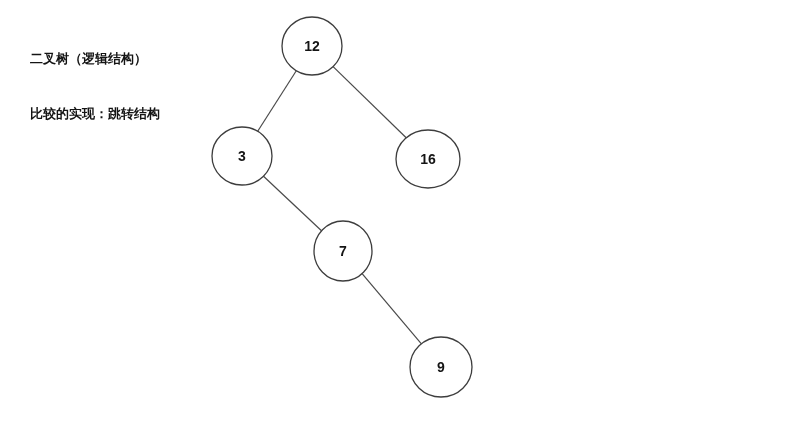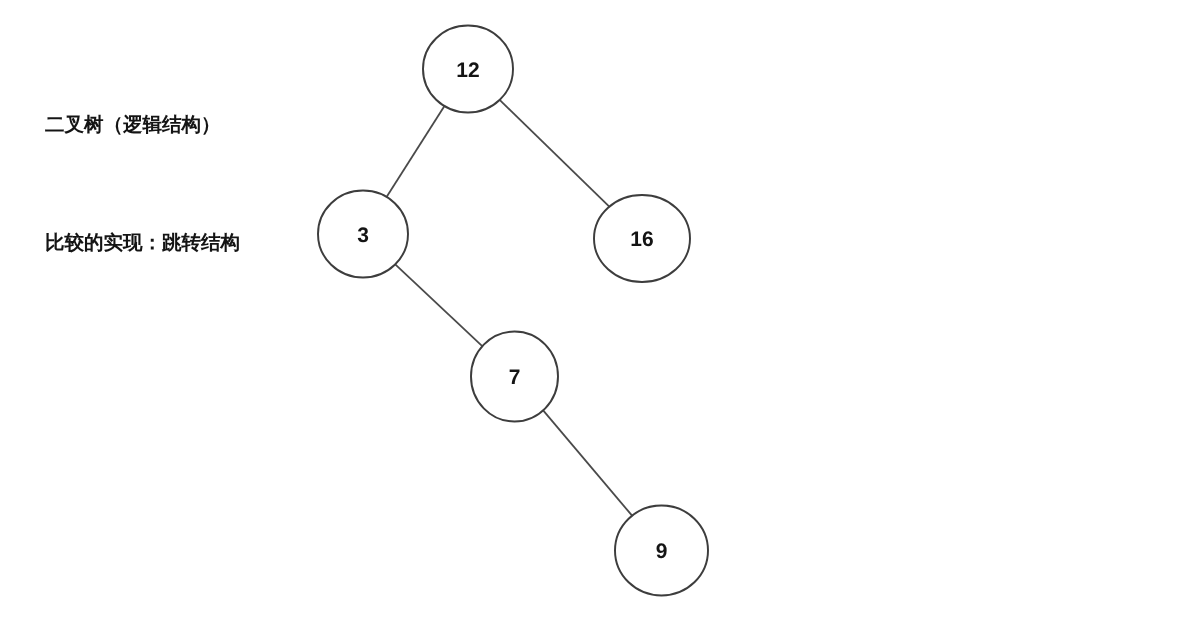--- a/index.html
+++ b/index.html
@@ -14,21 +14,21 @@
   }
   .notes {
     position: absolute;
     color: #141414;
     font-weight: bold;
     font-size: 13px;
     white-space: pre;
     z-index: 2;
   }
   .left-notes { left: 30px; top: 16px; }
-  .left-notes .note-line { height: 25px; line-height: 25px; margin-top: 24px; }
+  .left-notes .note-line { height: 25px; line-height: 25px; }
   .right-notes { left: 490px; top: 24px; }
   .right-notes .note-line { height: 27px; line-height: 27px; }
   #tree-svg {
     position: absolute;
     left: 0; top: 0;
     z-index: 1;
   }
   .node-label {
     font-family: "Liberation Sans", sans-serif;
     font-weight: bold;

